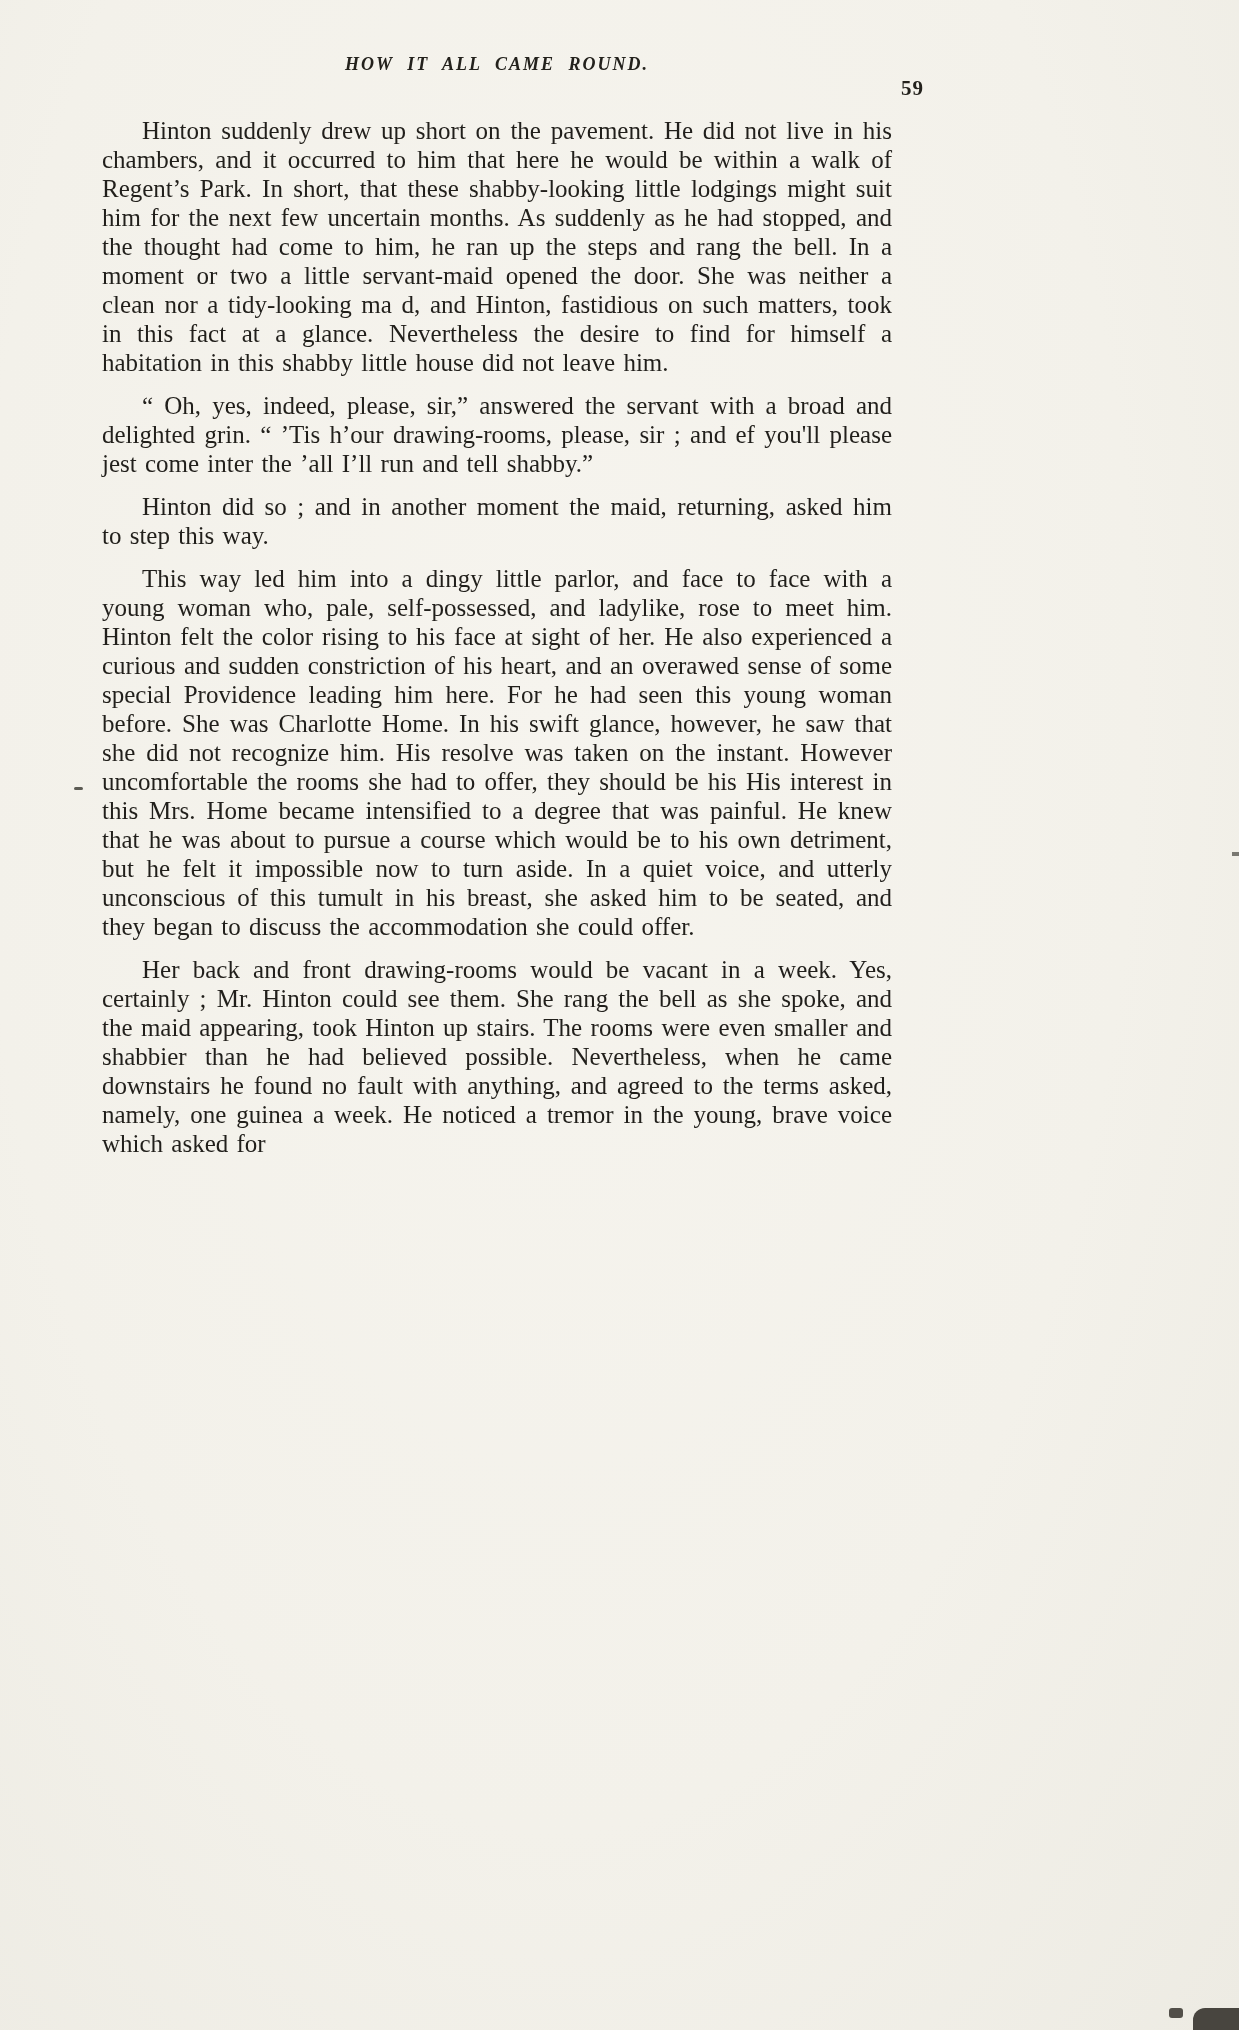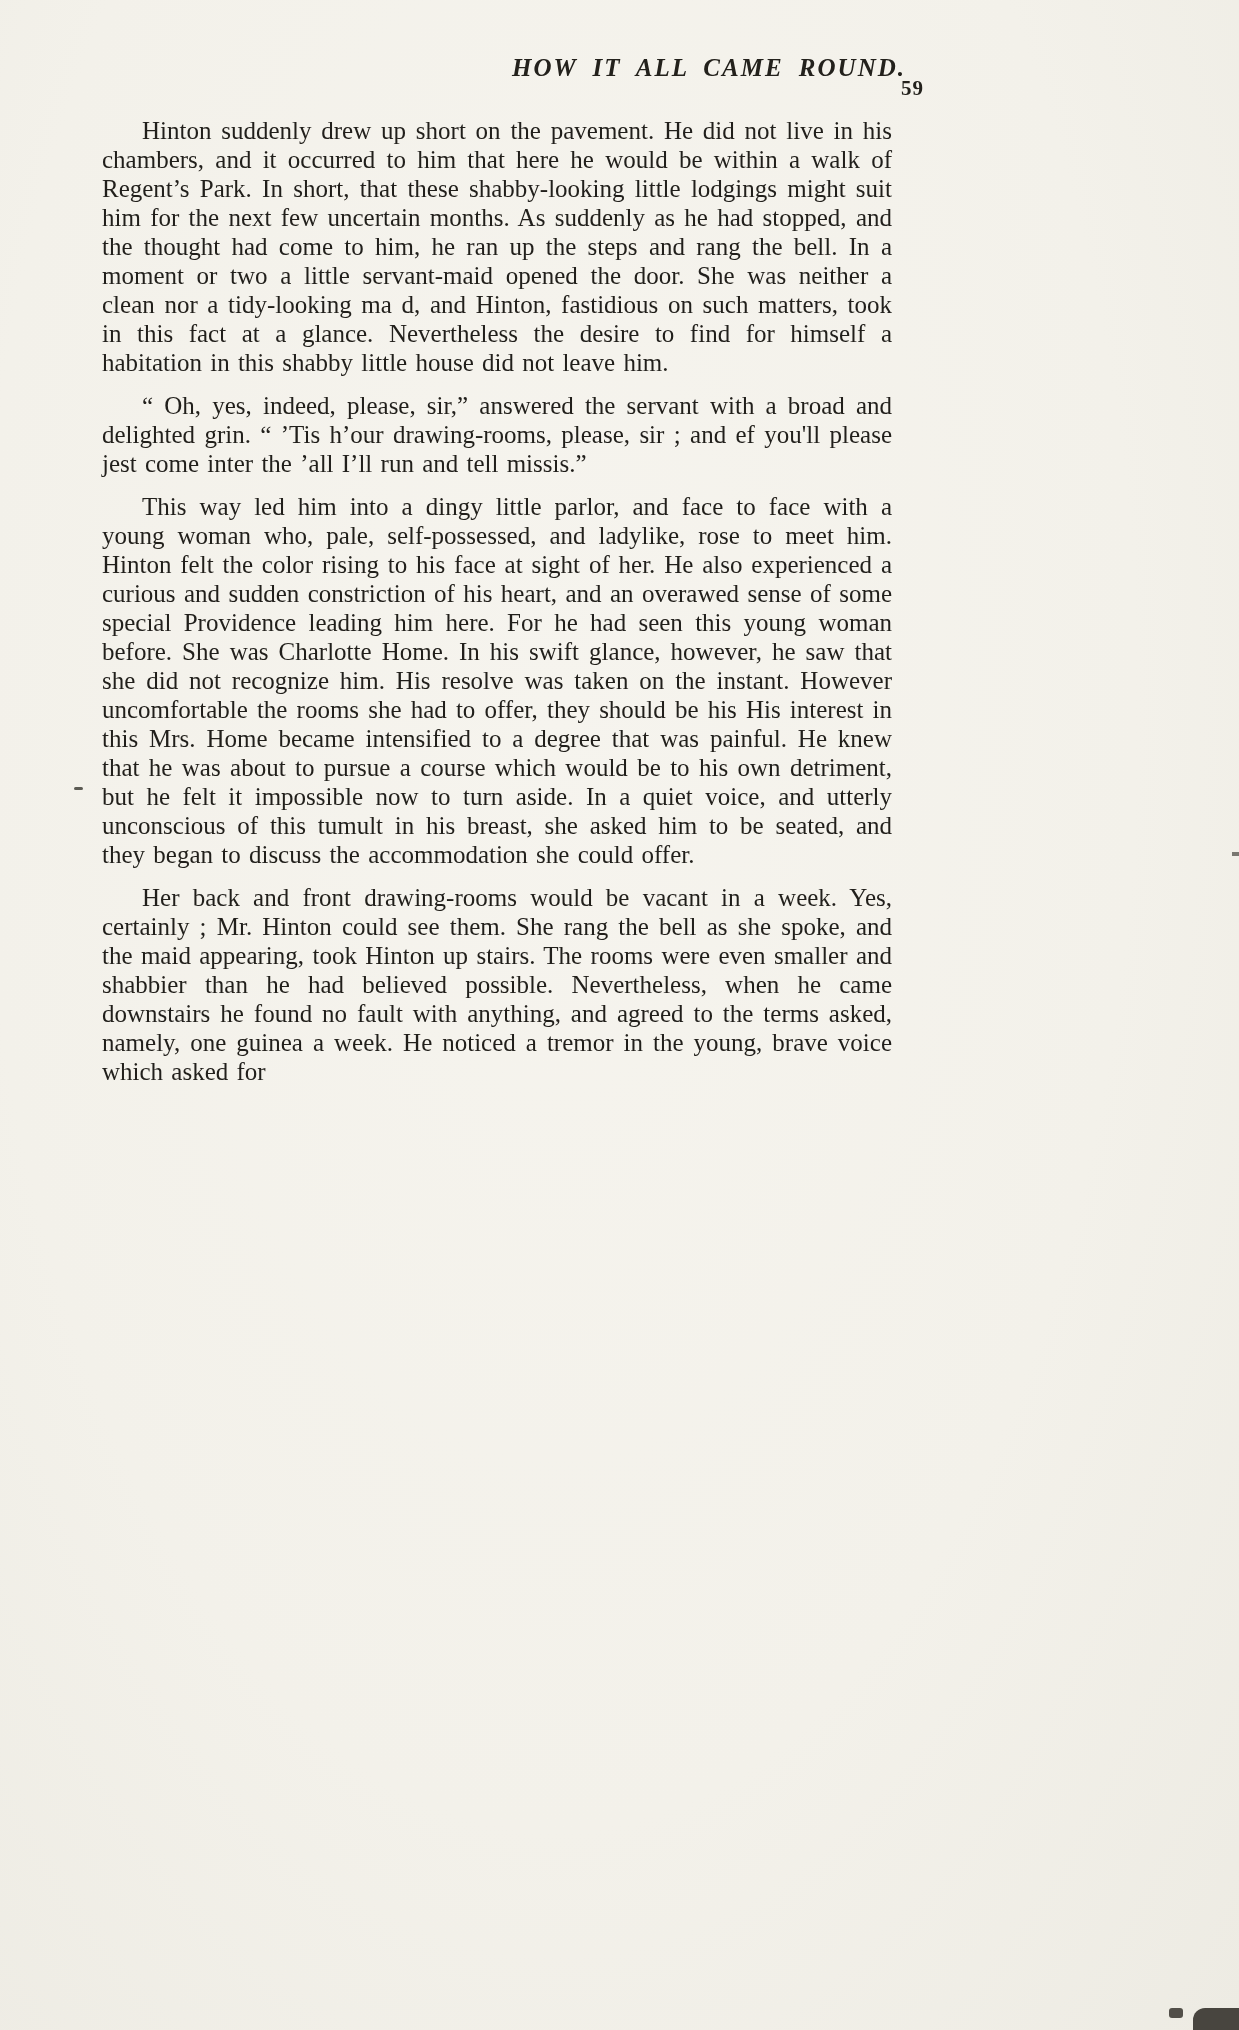--- a/index.html
+++ b/index.html
@@ -19,24 +19,24 @@
     color: #211f1b;
   }
   .page-header {
     position: relative;
     margin: 54px 0 0 88px;
     width: 818px;
     height: 36px;
   }
   .running-title {
     display: block;
-    text-align: right;
+    text-align: center;
     font-style: italic;
     font-weight: bold;
-    font-size: 25px;
+    font-size: 18px;
     letter-spacing: 2px;
     word-spacing: 7px;
     color: #23211c;
   }
   .page-number {
     position: absolute;
     right: -18px;
     top: 22px;
     font-weight: bold;
     font-size: 21px;
@@ -96,21 +96,22 @@
 
 <div class="page">
 
   <div class="page-header">
     <span class="running-title">HOW IT ALL CAME ROUND.</span>
     <span class="page-number">59</span>
   </div>
 
   <div class="text-block">
     <p class="para">Hinton suddenly drew up short on the pavement.  He did not live in his chambers, and it occurred to him that here he would be within a walk of Regent’s Park.  In short, that these shabby-looking little lodgings might suit him for the next few uncertain months.  As suddenly as he had stopped, and the thought had come to him, he ran up the steps and rang the bell.  In a moment or two a little servant-maid opened the door.  She was neither a clean nor a tidy-looking ma d, and Hinton, fastidious on such matters, took in this fact at a glance.  Nevertheless the desire to find for himself a habitation in this shabby little house did not leave him.</p>
-    <p class="para">“ Oh, yes, indeed, please, sir,” answered the servant with a broad and delighted grin.  “ ’Tis h’our drawing-rooms, please, sir ; and ef you'll please jest come inter the ’all I’ll run and tell missis.”</p>
+    <p class="para">“ Oh, yes, indeed, please, sir,” answered the servant with a broad and delighted grin.  “ ’Tis h’our drawing-rooms, please, sir ; and ef you'll please jest come inter the ’all I’ll run and tell shabby.”</p>
+    <p class="para">Hinton did so ;  and in another moment the maid, returning, asked him to step this way.</p>
     <p class="para">This way led him into a dingy little parlor, and face to face with a young woman who, pale, self-possessed, and ladylike, rose to meet him.  Hinton felt the color rising to his face at sight of her.  He also experienced a curious and sudden constriction of his heart, and an overawed sense of some special Providence leading him here.  For he had seen this young woman before.  She was Charlotte Home.  In his swift glance, however, he saw that she did not recognize him.  His resolve was taken on the instant.  However uncomfortable the rooms she had to offer, they should be his His interest in this Mrs. Home became intensified to a degree that was painful.  He knew that he was about to pursue a course which would be to his own detriment, but he felt it impossible now to turn aside.  In a quiet voice, and utterly unconscious of this tumult in his breast, she asked him to be seated, and they began to discuss the accommodation she could offer.</p>
     <p class="para">Her back and front drawing-rooms would be vacant in a week.  Yes, certainly ; Mr. Hinton could see them.  She rang the bell as she spoke, and the maid appearing, took Hinton up stairs.   The rooms were even smaller and shabbier than he had believed possible.  Nevertheless, when he came downstairs he found no fault with anything, and agreed to the terms asked, namely, one guinea a week.  He noticed a tremor in the young, brave voice which asked for</p>
   </div>
 
   <span class="artifact artifact-margin-dash"></span>
   <span class="artifact artifact-right-tick"></span>
   <span class="artifact artifact-corner-tick"></span>
   <span class="artifact artifact-corner-smudge"></span>
 
 </div>

